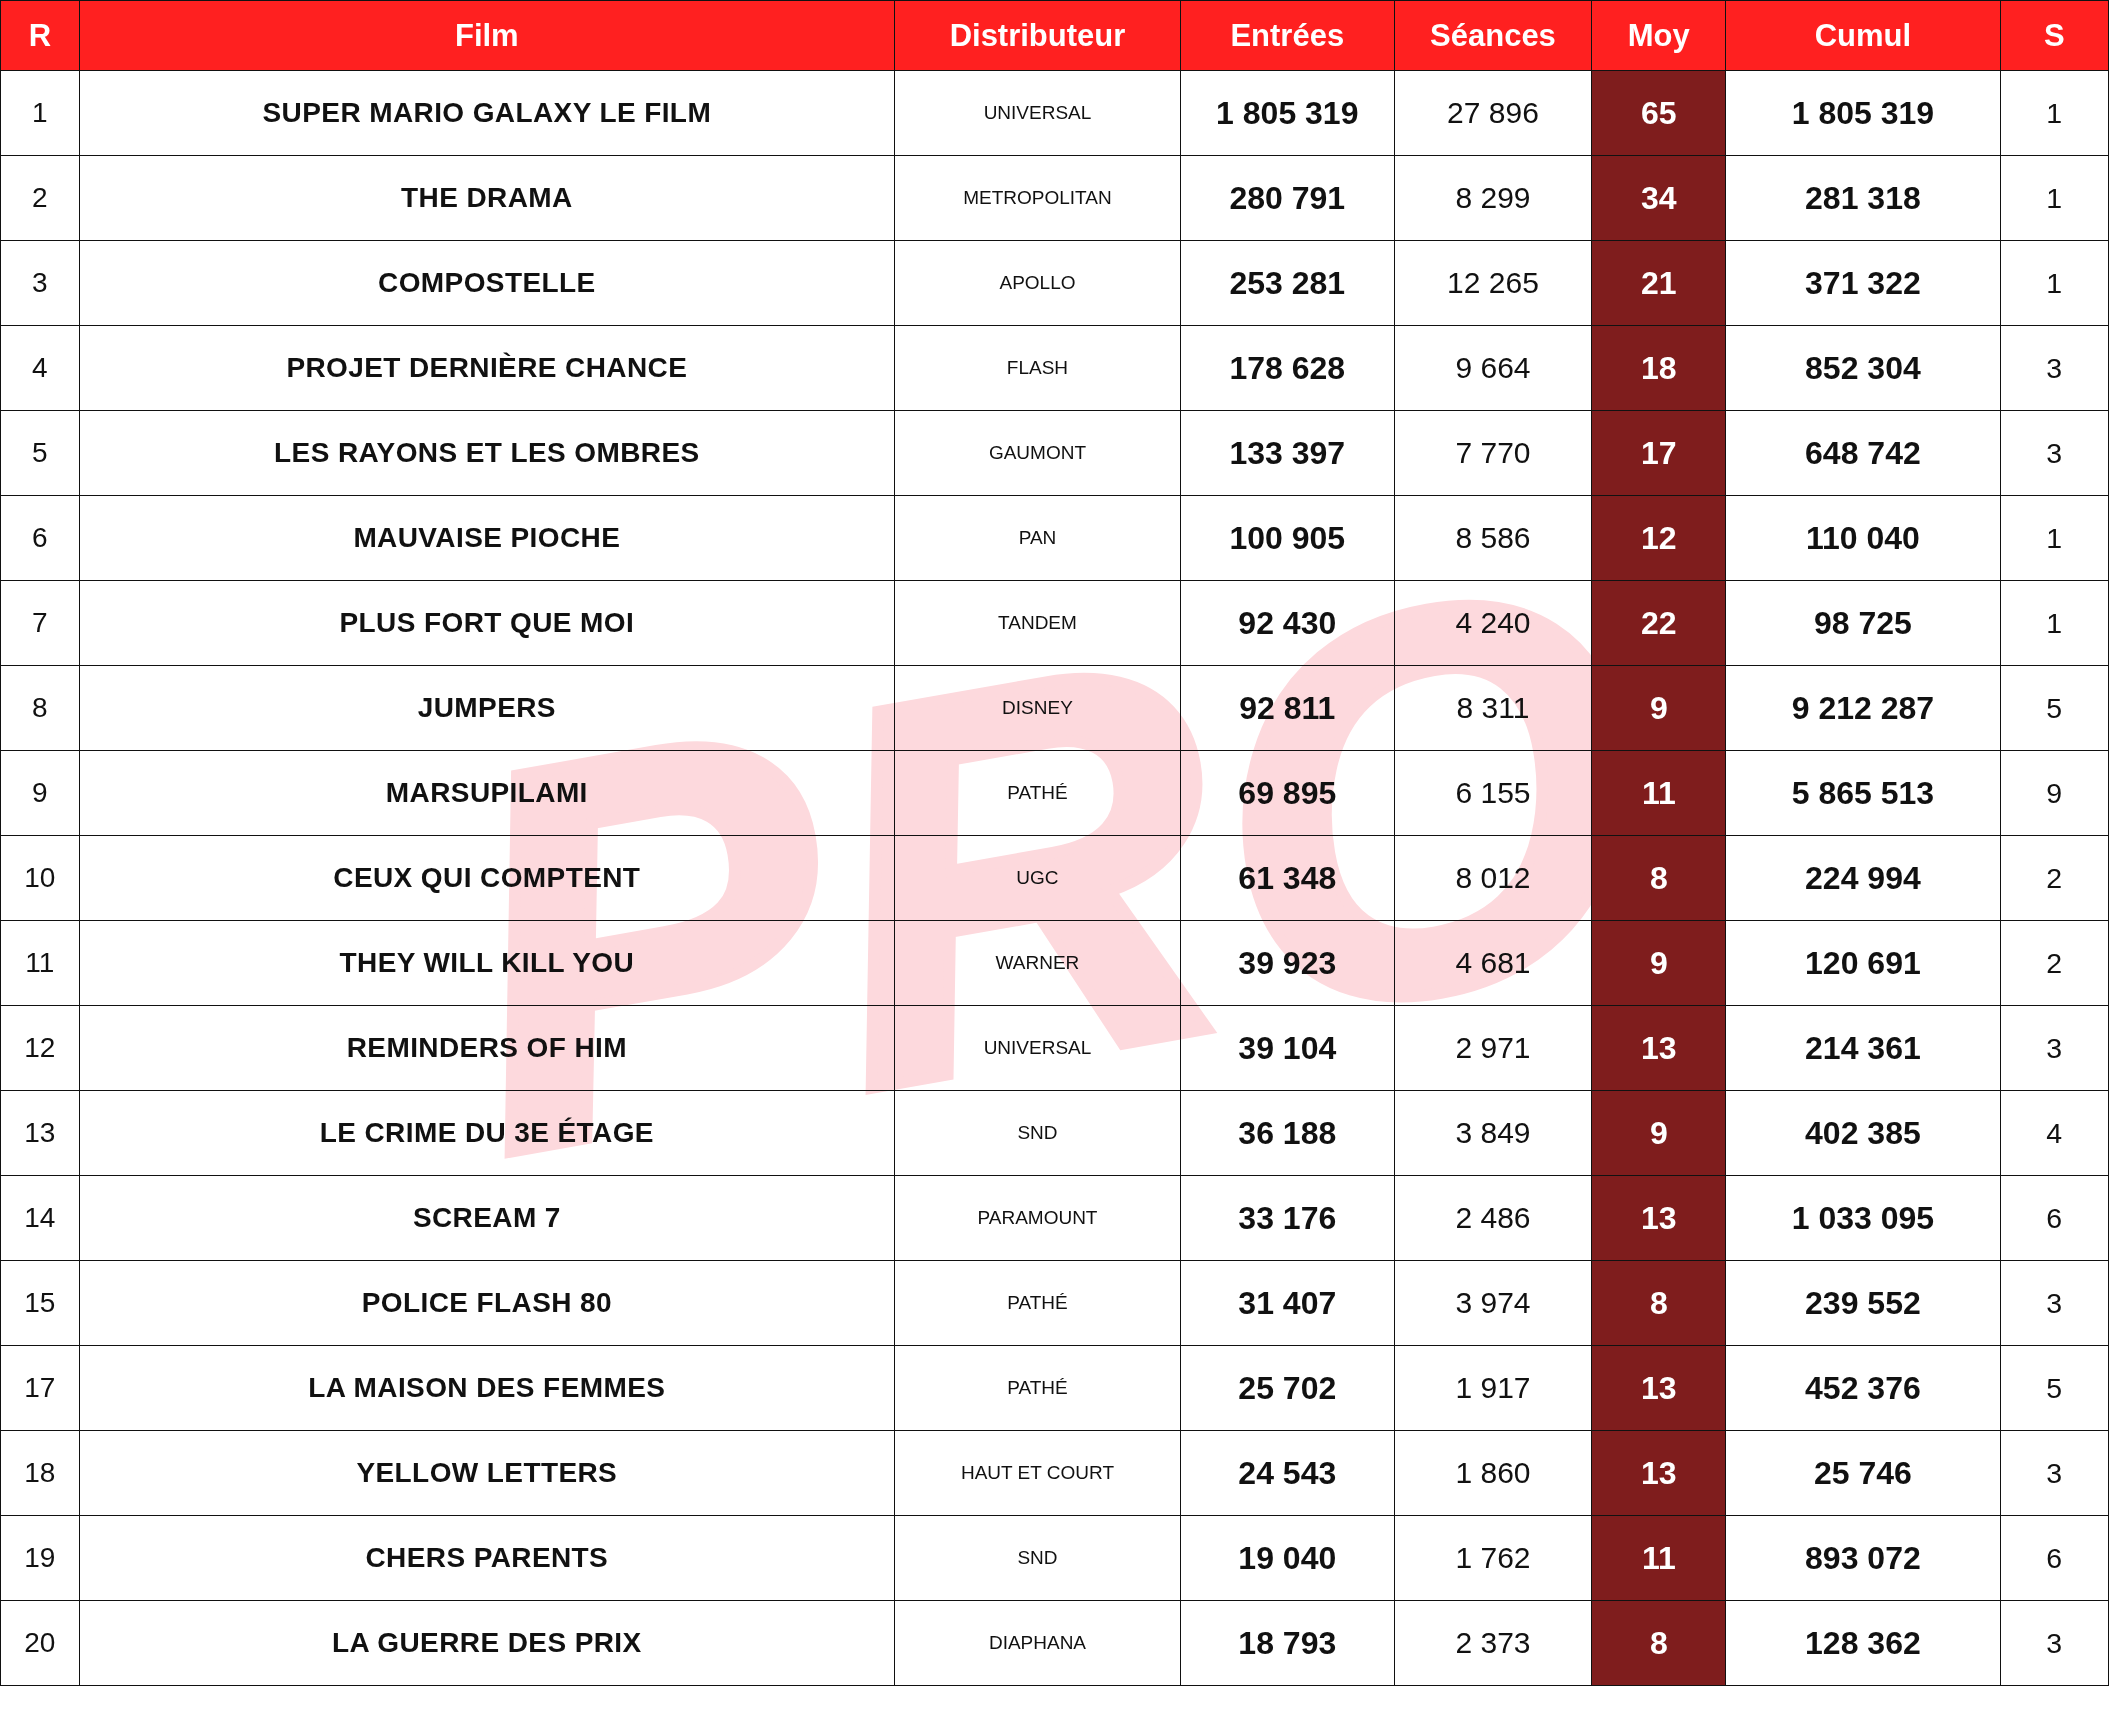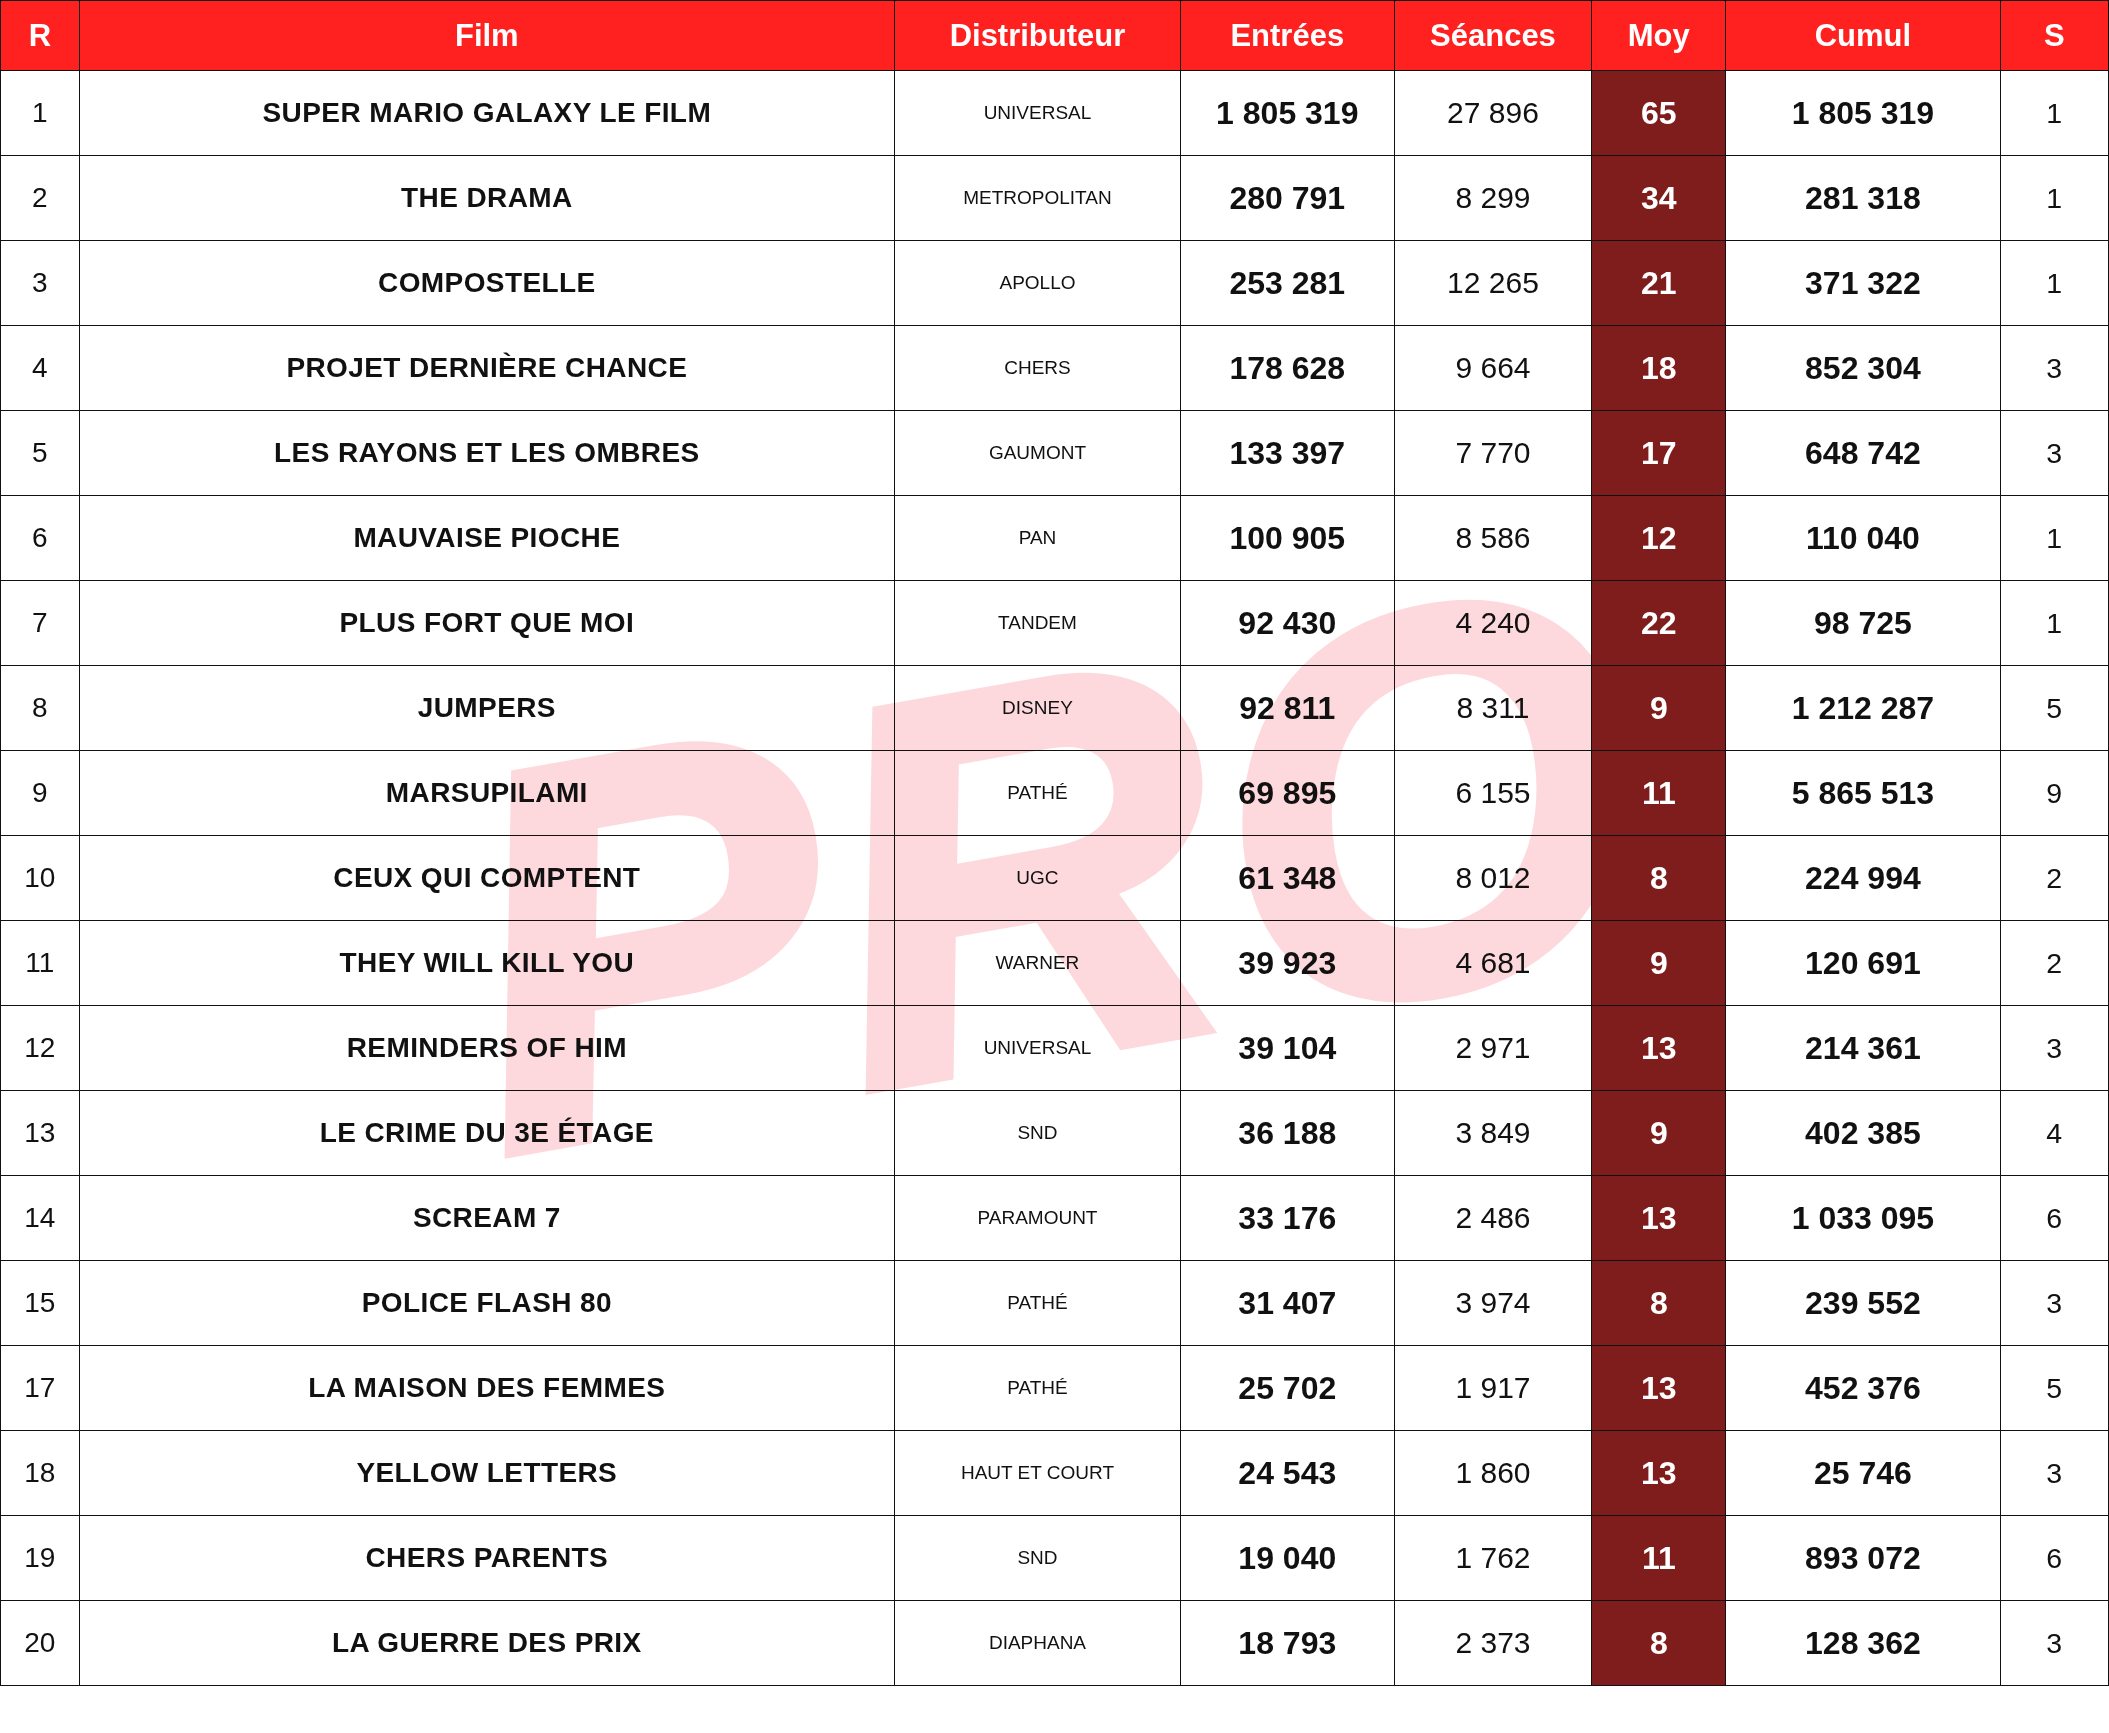--- a/index.html
+++ b/index.html
@@ -148,21 +148,21 @@
           <td class="dist">APOLLO</td>
           <td class="entr">253 281</td>
           <td class="sean">12 265</td>
           <td class="moy">21</td>
           <td class="cumul">371 322</td>
           <td class="s">1</td>
         </tr>
         <tr>
           <td class="rank">4</td>
           <td class="film">PROJET DERNIÈRE CHANCE</td>
-          <td class="dist">CHERS</td>
+          <td class="dist">FLASH</td>
           <td class="entr">178 628</td>
           <td class="sean">9 664</td>
           <td class="moy">18</td>
           <td class="cumul">852 304</td>
           <td class="s">3</td>
         </tr>
         <tr>
           <td class="rank">5</td>
           <td class="film">LES RAYONS ET LES OMBRES</td>
           <td class="dist">GAUMONT</td>
@@ -192,21 +192,21 @@
           <td class="cumul">98 725</td>
           <td class="s">1</td>
         </tr>
         <tr>
           <td class="rank">8</td>
           <td class="film">JUMPERS</td>
           <td class="dist">DISNEY</td>
           <td class="entr">92 811</td>
           <td class="sean">8 311</td>
           <td class="moy">9</td>
-          <td class="cumul">1 212 287</td>
+          <td class="cumul">9 212 287</td>
           <td class="s">5</td>
         </tr>
         <tr>
           <td class="rank">9</td>
           <td class="film">MARSUPILAMI</td>
           <td class="dist">PATHÉ</td>
           <td class="entr">69 895</td>
           <td class="sean">6 155</td>
           <td class="moy">11</td>
           <td class="cumul">5 865 513</td>

